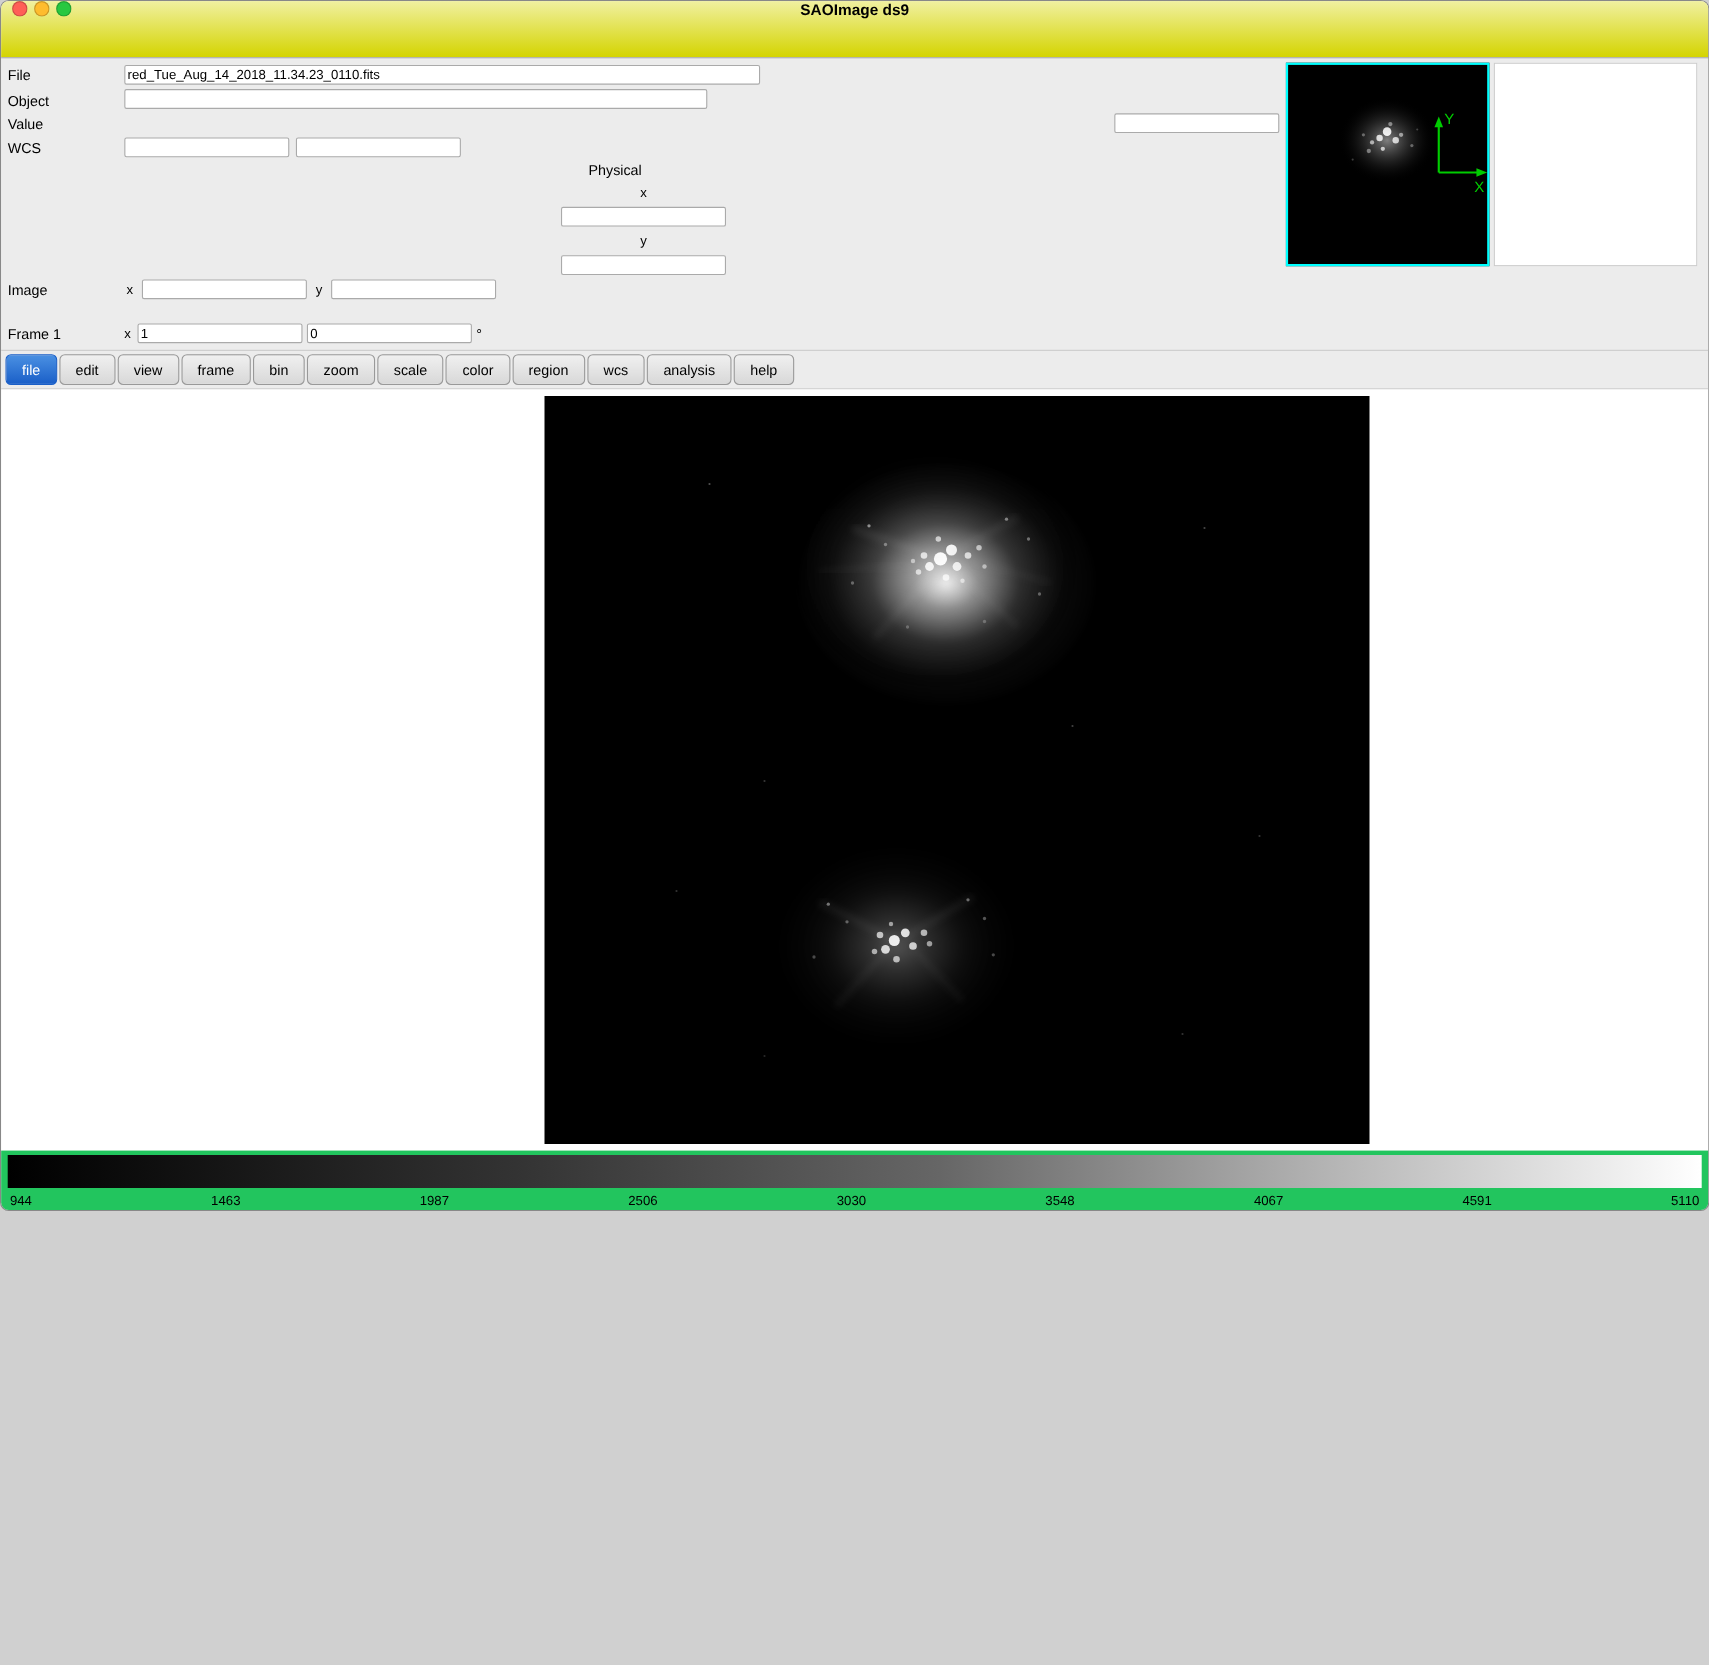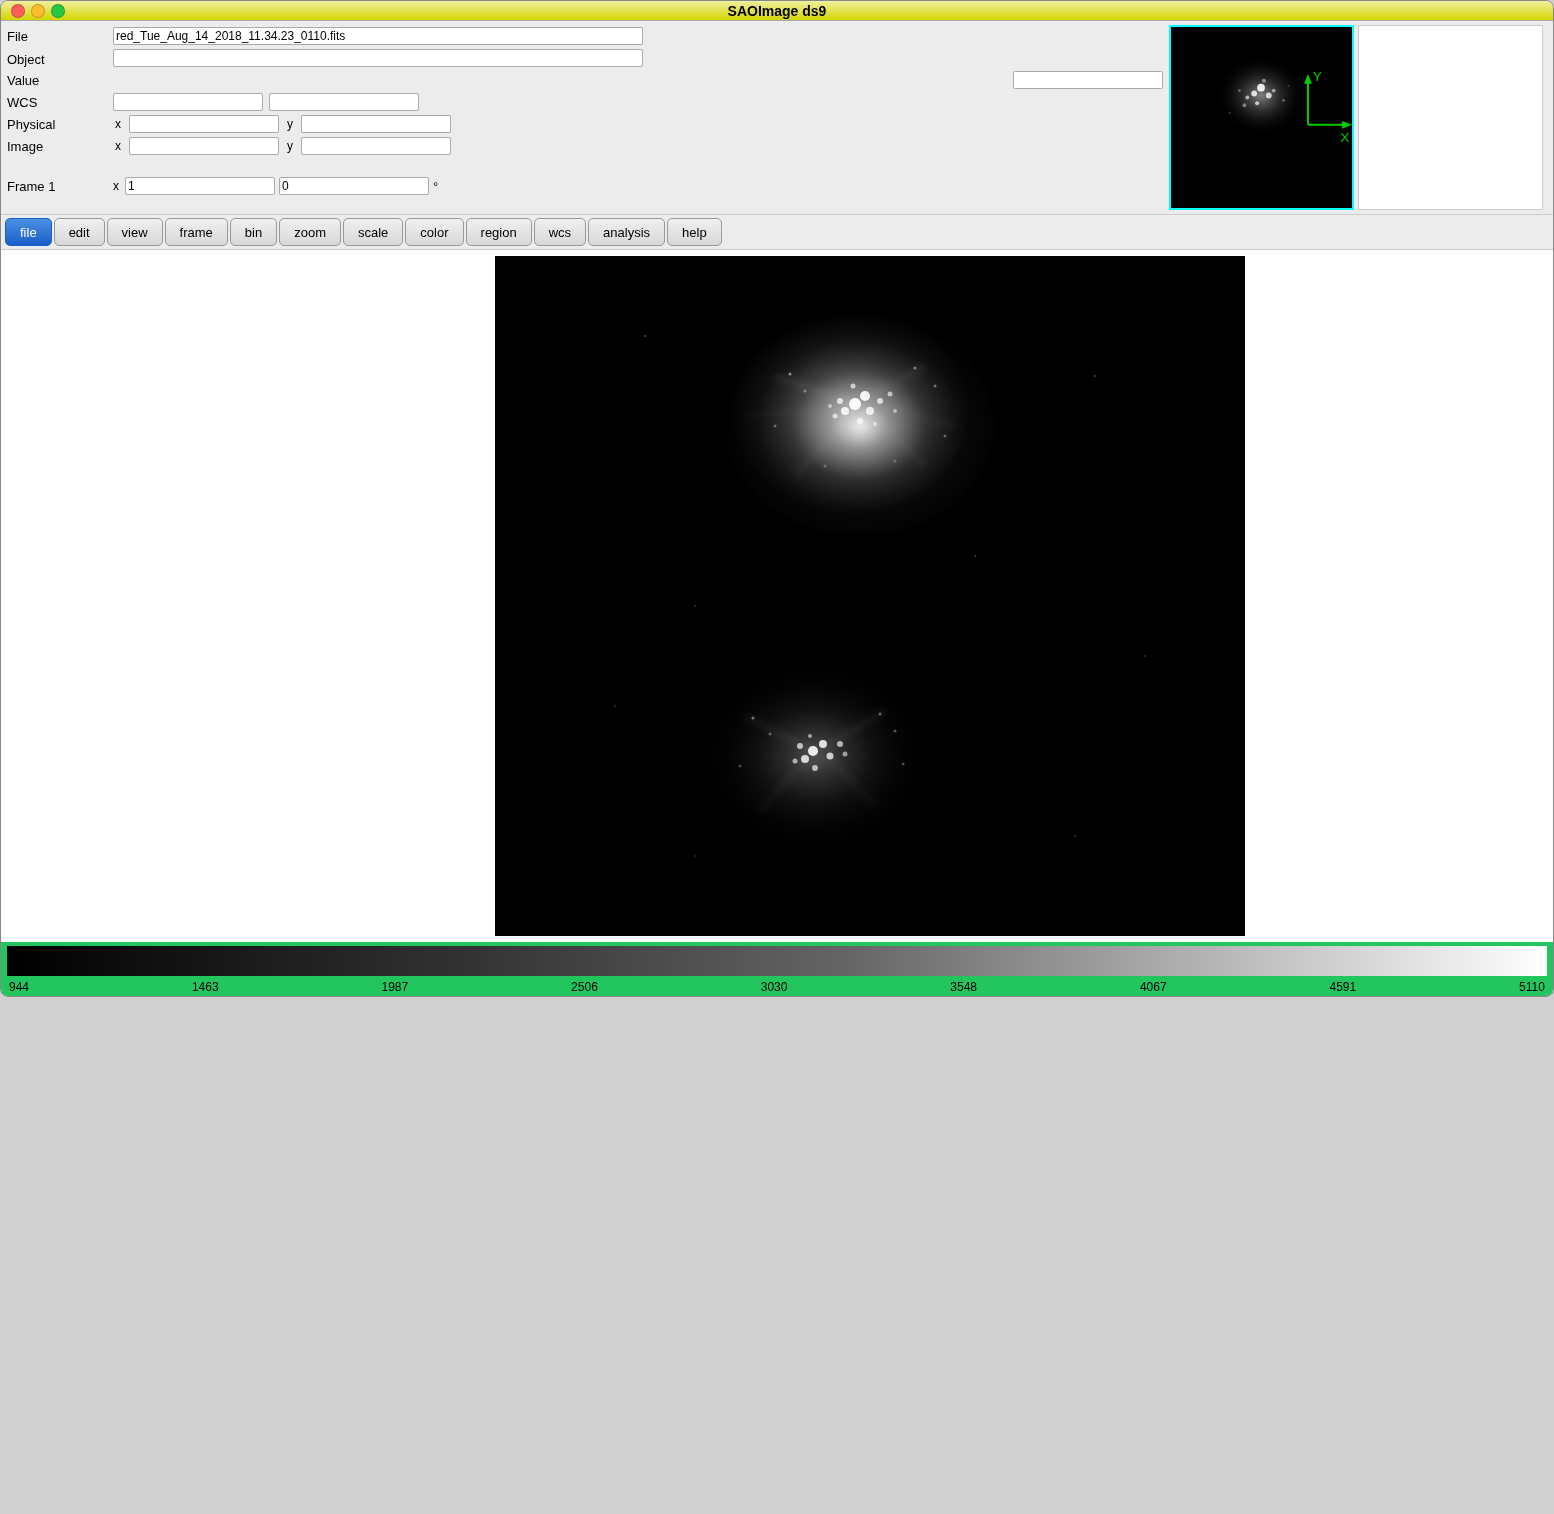--- a/index.html
+++ b/index.html
@@ -12,23 +12,23 @@
     }
     .window {
       width: 1554px;
       background: #ececec;
       border: 1px solid #888;
       border-radius: 8px;
       overflow: hidden;
     }
     .titlebar {
       background: linear-gradient(to bottom, #f0f0a0, #d4d400);
-      height: 20px;
-      display: flex;
-      align-items: center;
+      height: 52px;
+      display: flex;
+      align-items: flex-start;
       justify-content: center;
       position: relative;
       border-bottom: 1px solid #aaa;
     }
     .titlebar-title {
       font-size: 14px;
       font-weight: 600;
       color: #000;
     }
     .traffic-lights {
@@ -48,21 +48,21 @@
     .tl-yellow { background: #febc2e; }
     .tl-green { background: #28c840; }
     .info-input {
       height: 18px;
       border: 1px solid #aaa;
       background: #fff;
       border-radius: 2px;
       font-size: 12px;
       padding: 0 2px;
     }
-    .file-input { width: 530px; }
+    .file-input { width: 578px; }
     .object-input { width: 530px; }
     .value-input { width: 150px; }
     .wcs-input1 { width: 150px; }
     .wcs-input2 { width: 150px; }
     .coord-input { width: 150px; }
     .coord-label { font-size: 12px; margin: 0 2px; }
 
     .top-area {
       display: flex;
       align-items: flex-start;
@@ -224,21 +224,21 @@
         <span style="width:100px;font-size:13px;">Value</span>
         <input class="info-input value-input" type="text" style="">
       </div>
 
       <div style="display:flex;align-items:center;padding:2px 6px;gap:6px;">
         <span style="width:100px;font-size:13px;">WCS</span>
         <input class="info-input wcs-input1" type="text" style="">
         <input class="info-input wcs-input2" type="text" style="">
       </div>
 
-      <div style="display:flex;align-items:center;padding:2px 6px;gap:6px;">
+      <div style="display:flex;align-items:center;padding:2px 6px;gap:6px;flex-direction:column;">
         <span style="width:100px;font-size:13px;">Physical</span>
         <span class="coord-label">x</span>
         <input class="info-input coord-input" type="text" style="">
         <span class="coord-label">y</span>
         <input class="info-input coord-input" type="text" style="">
       </div>
 
       <div style="display:flex;align-items:center;padding:2px 6px;gap:6px;">
         <span style="width:100px;font-size:13px;">Image</span>
         <span class="coord-label">x</span>

